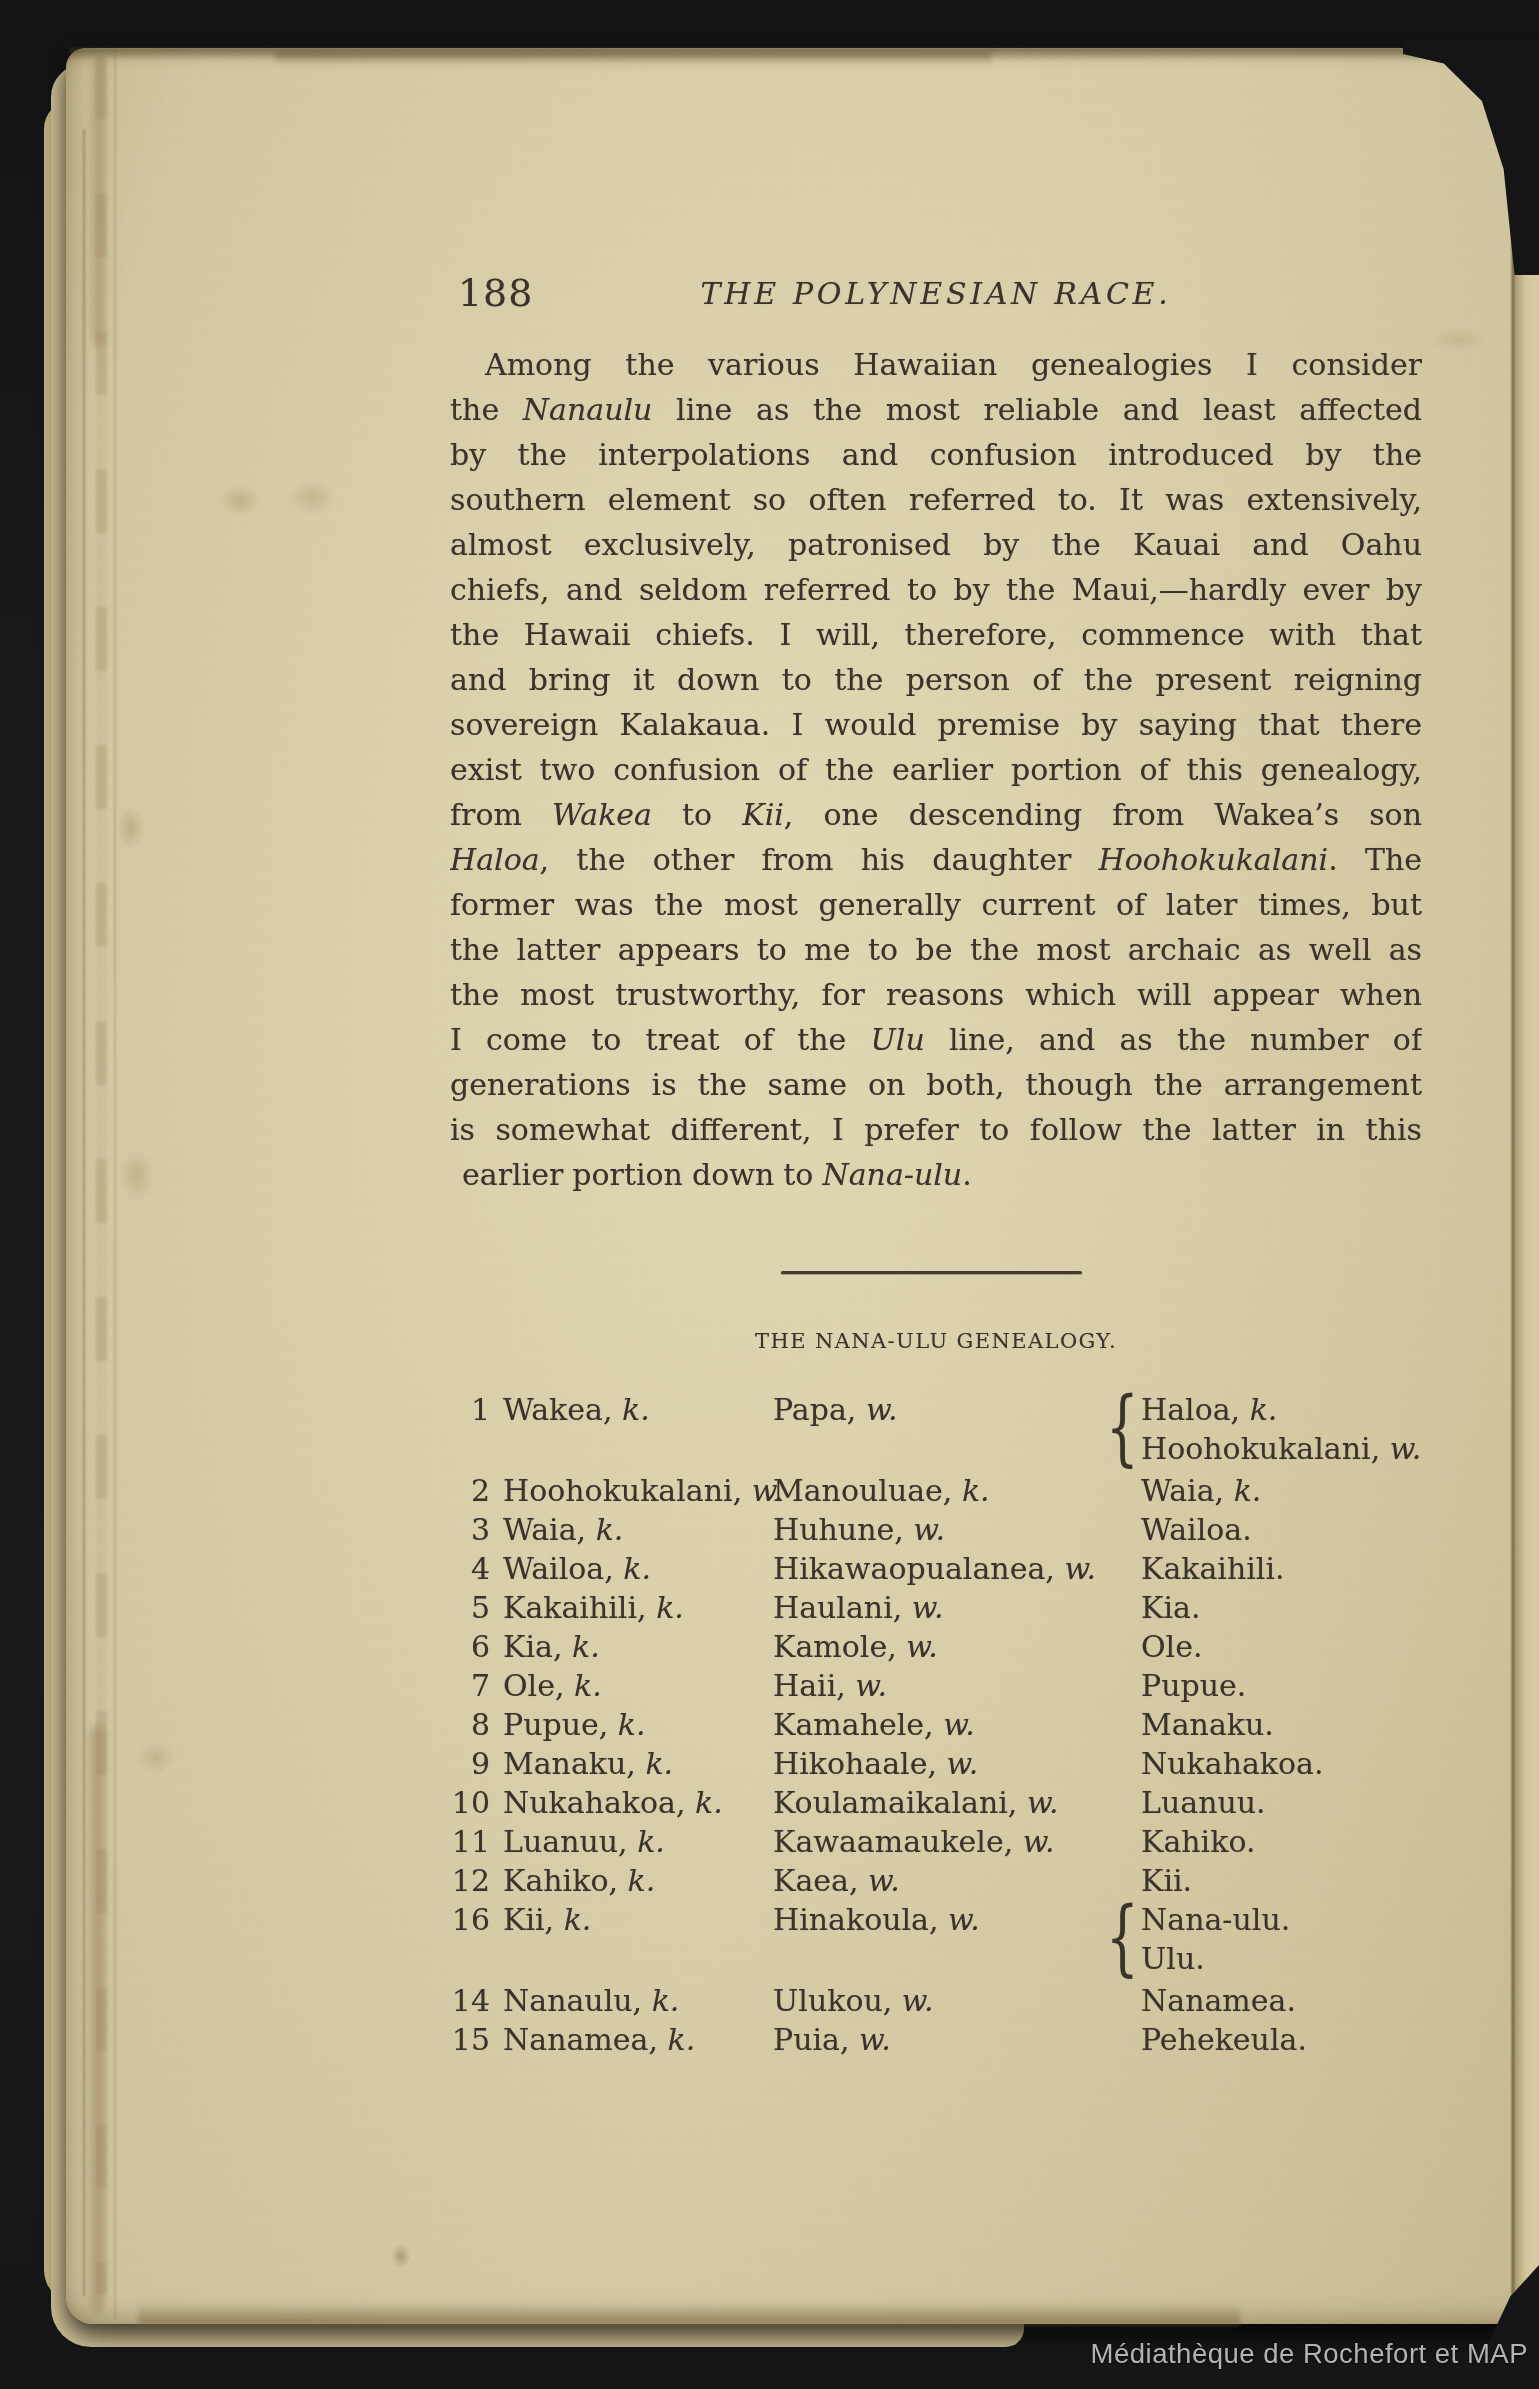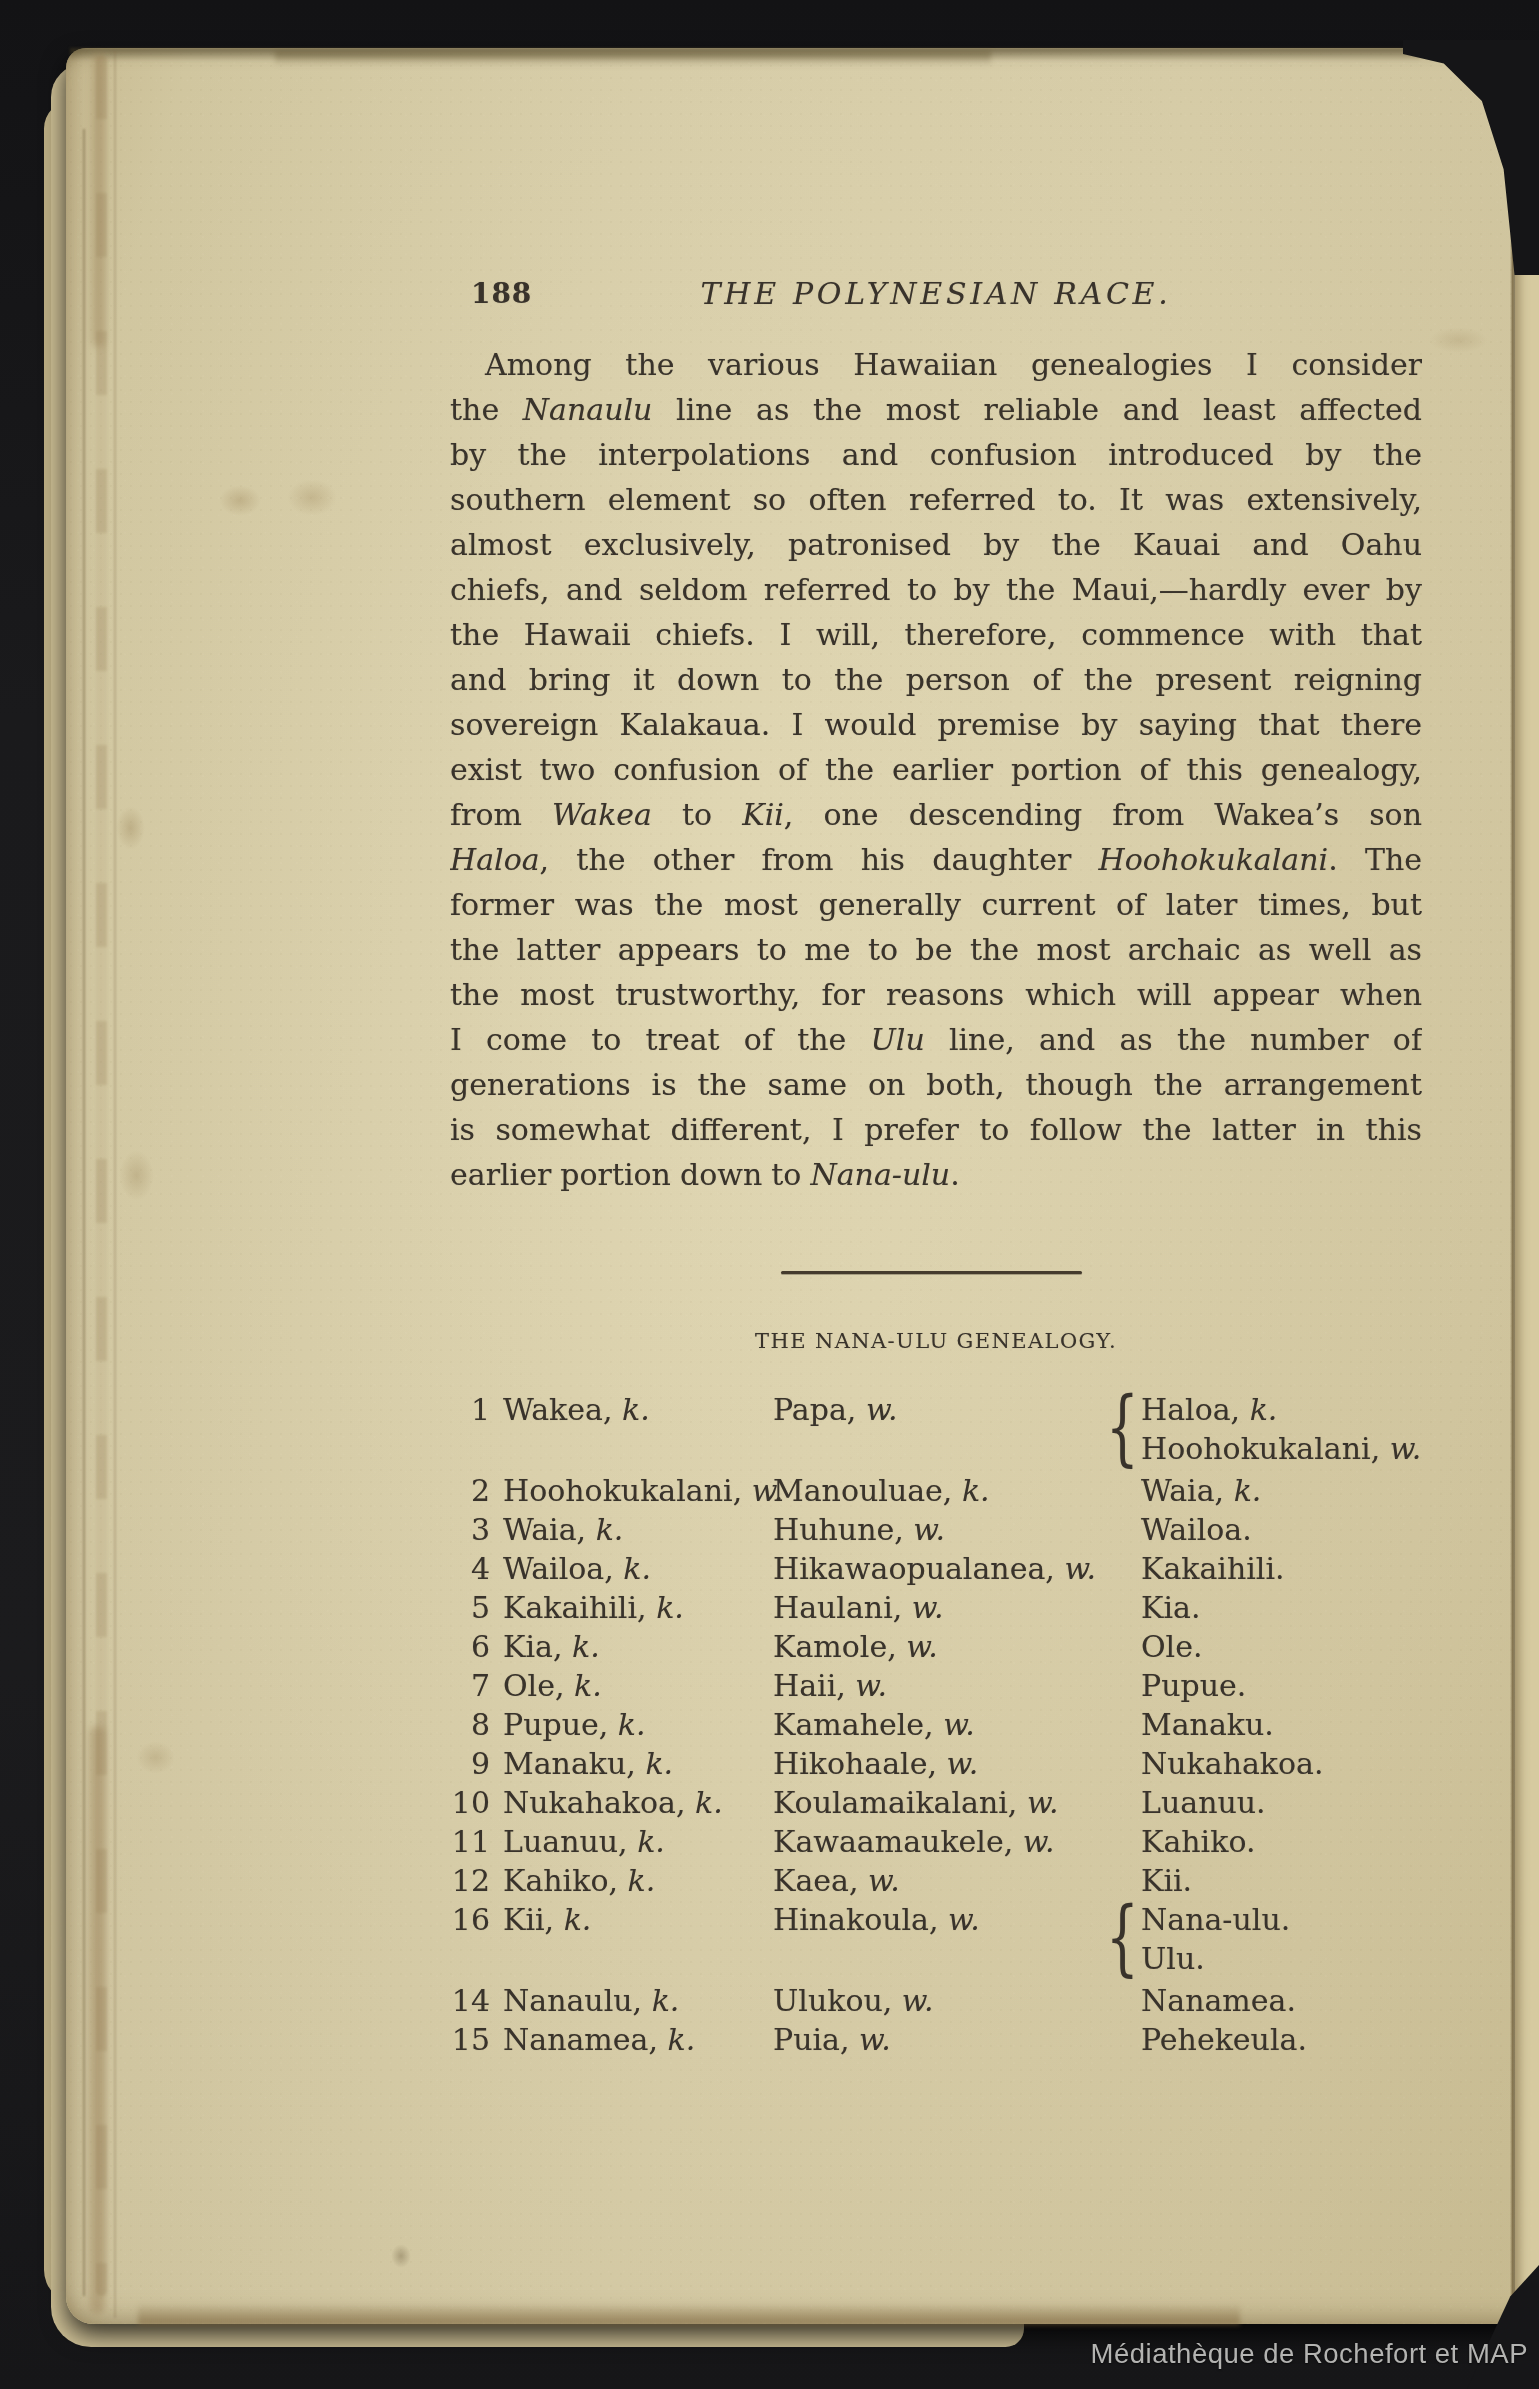--- a/index.html
+++ b/index.html
@@ -43,27 +43,27 @@
   .fold-line{position:absolute;left:1510px;top:79px;width:4.6px;height:2239px;
         background:linear-gradient(90deg,rgba(110,92,58,0),rgba(104,86,52,.70),rgba(60,50,30,.45));filter:blur(0.5px);}
   .wedge-tr{position:absolute;left:1403px;top:40px;width:136px;height:235px;background:#151517;
         clip-path:polygon(0 0,100% 0,100% 100%,82% 100%,74% 55%,58% 26%,30% 10%,0 6%);}
   .wedge-br{position:absolute;left:1467px;top:2257px;width:72px;height:132px;background:#161618;
         clip-path:polygon(100% 6%,100% 100%,0 100%,60% 30%);}
   
   .spot{position:absolute;border-radius:50%;}
   
   .ink{color:#39332b;text-shadow:0 0 0.9px rgba(57,51,43,.30);}
-  .pagenum{position:absolute;left:471px;top:275px;font-size:28px;line-height:37px;letter-spacing:0.9px;font-weight:bold;}
+  .pagenum{position:absolute;left:458px;top:275px;font-size:38px;line-height:37px;letter-spacing:0.9px;}
   .runhead{position:absolute;left:450px;top:275px;width:972px;text-align:center;
         font-style:italic;font-size:30px;line-height:37px;letter-spacing:3.7px;}
   .para{position:absolute;left:450px;top:342px;width:972px;font-size:30px;word-spacing:-0.5px;}
   .pline{height:45px;line-height:45px;text-align:justify;text-align-last:justify;overflow:hidden;}
   .pline.indent{text-indent:35px;}
-  .pline.last{text-align-last:left;}
+  .pline.last{text-align-last:left;margin-left:12px;}
   .divider{position:absolute;left:781px;top:1271px;width:301px;height:2.8px;background:#453b2d;border-radius:1.8px;
         box-shadow:0 0.9px 0 rgba(69,59,45,.35);}
   .genhead{position:absolute;left:450px;top:1321px;width:972px;text-align:center;
         font-size:21px;line-height:40px;letter-spacing:1.4px;}
   .gen{position:absolute;left:450px;top:1390px;width:983px;font-size:30px;}
   .grow{position:relative;height:39px;}
   .grow.tall{height:81px;}
   .gnum{position:absolute;left:0;top:0;width:40px;text-align:right;line-height:39px;}
   .gcol1{position:absolute;left:53px;top:0;line-height:39px;white-space:nowrap;}
   .gcol2{position:absolute;left:323px;top:0;line-height:39px;white-space:nowrap;}

